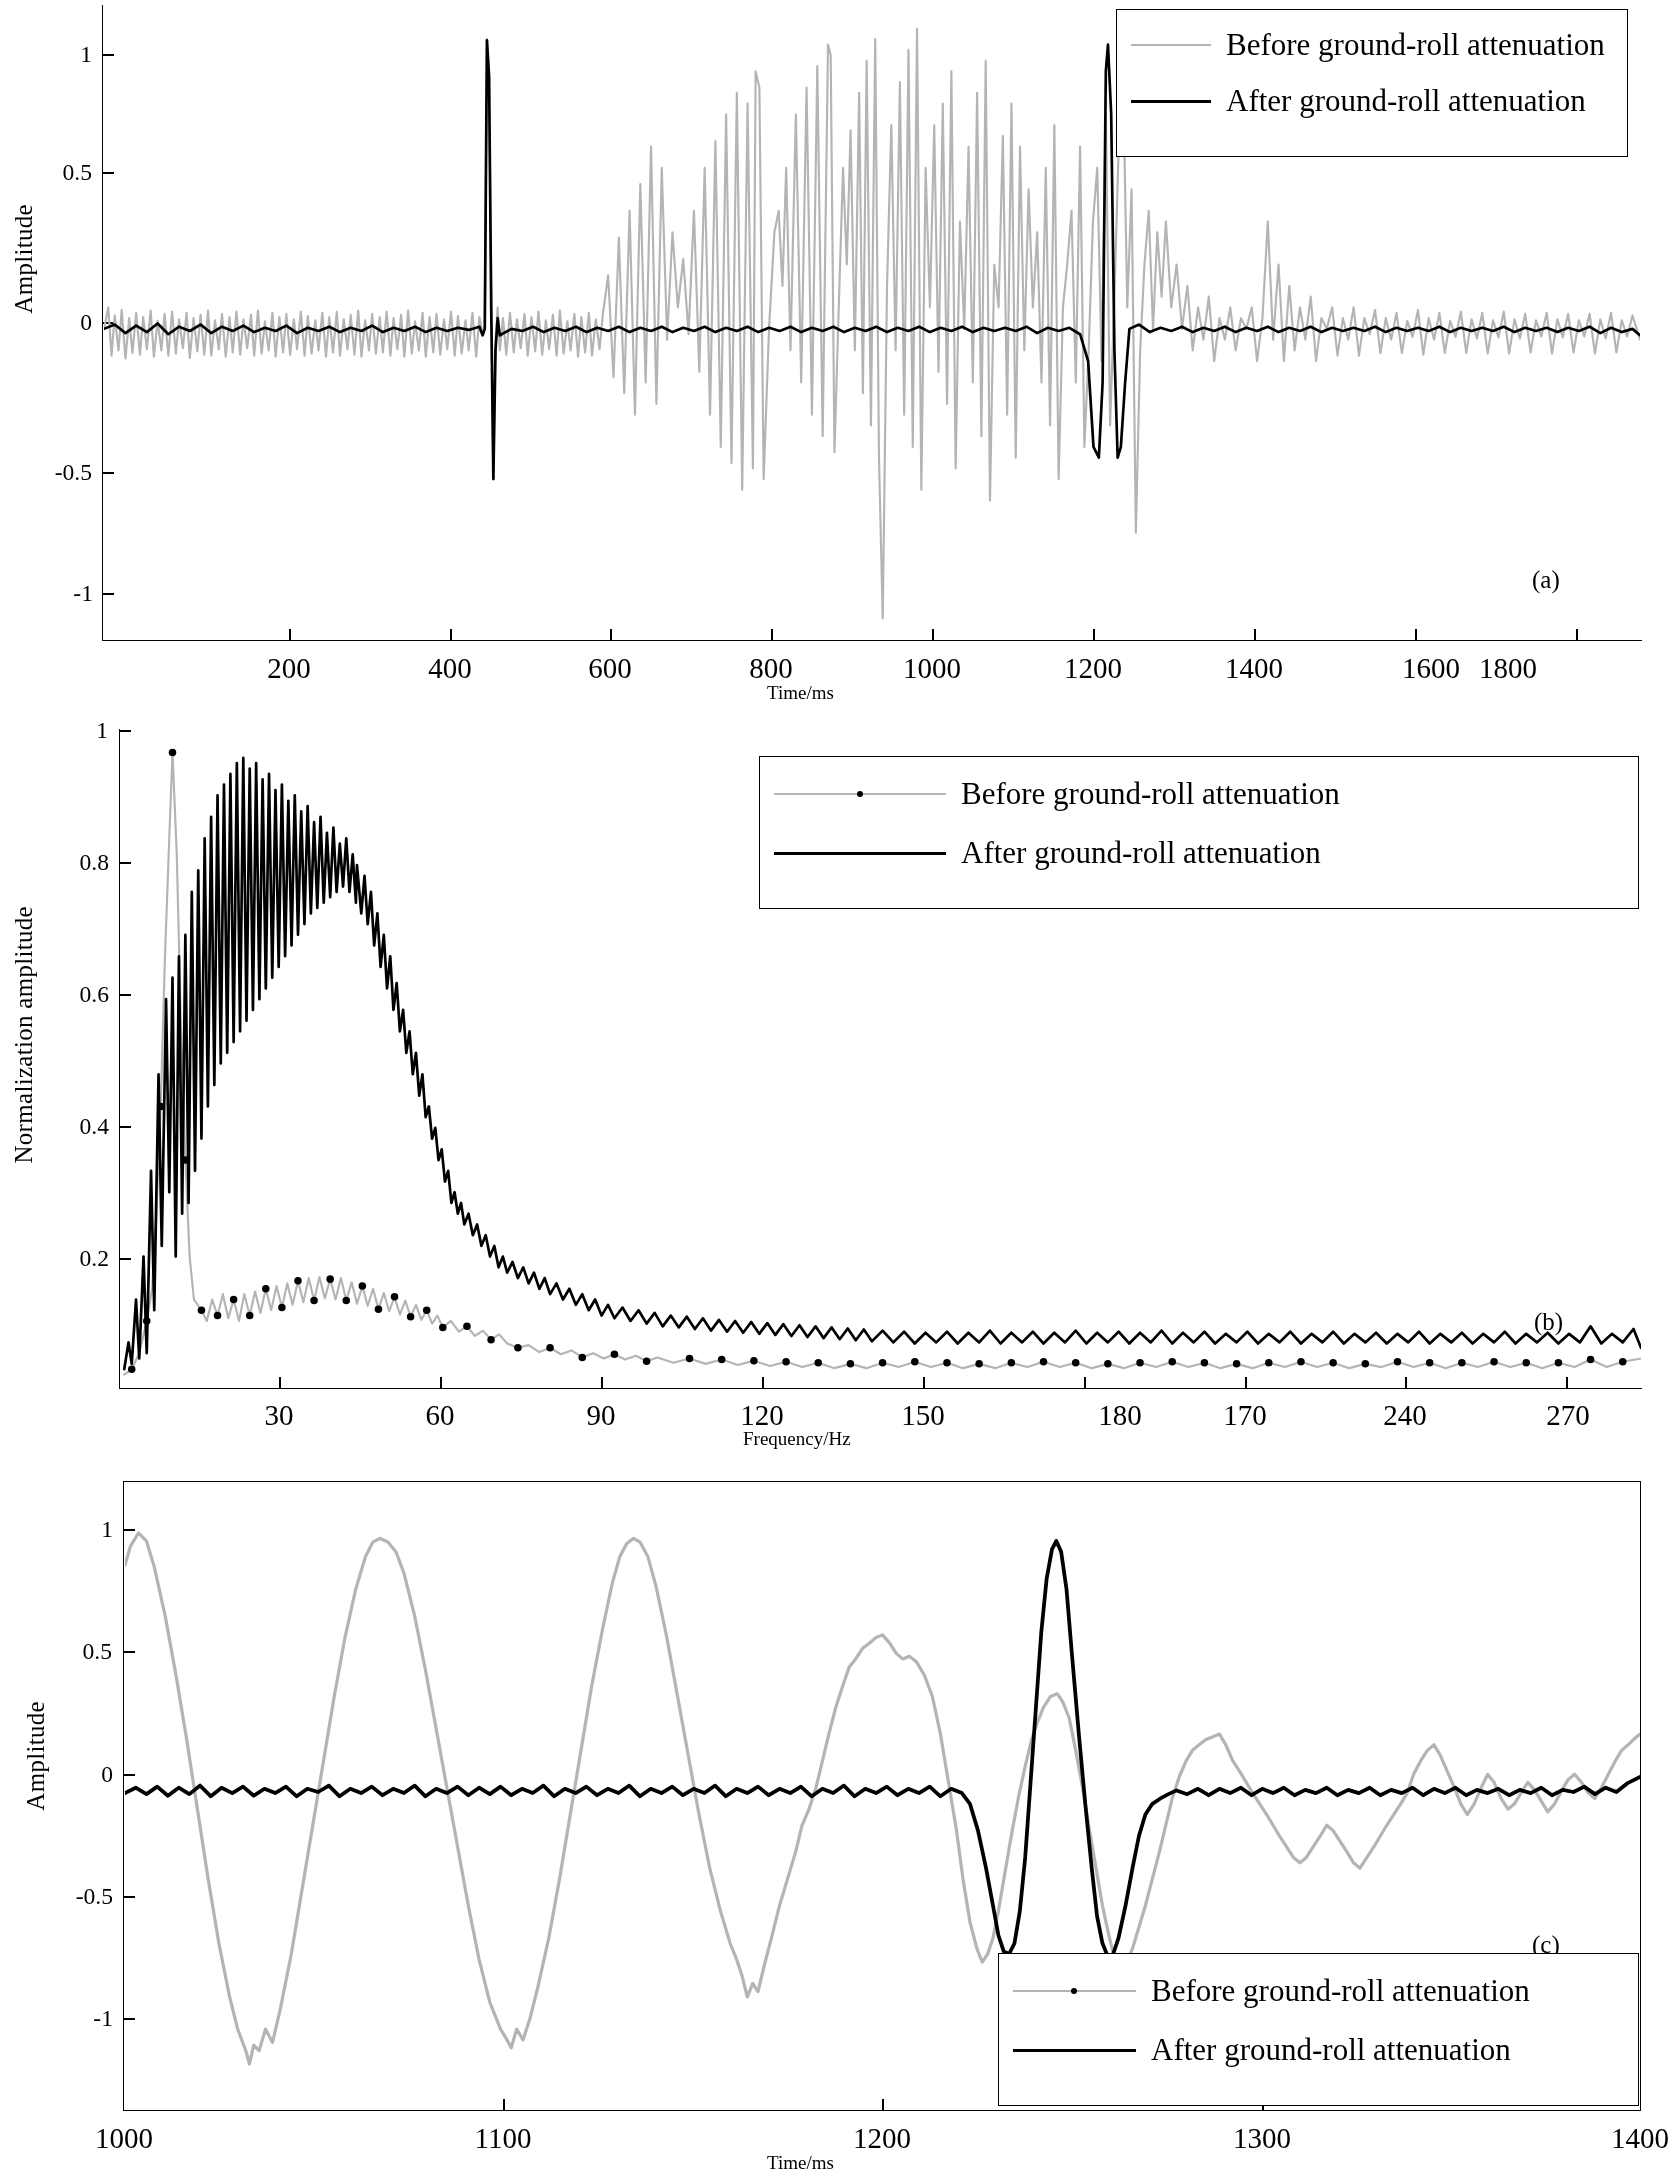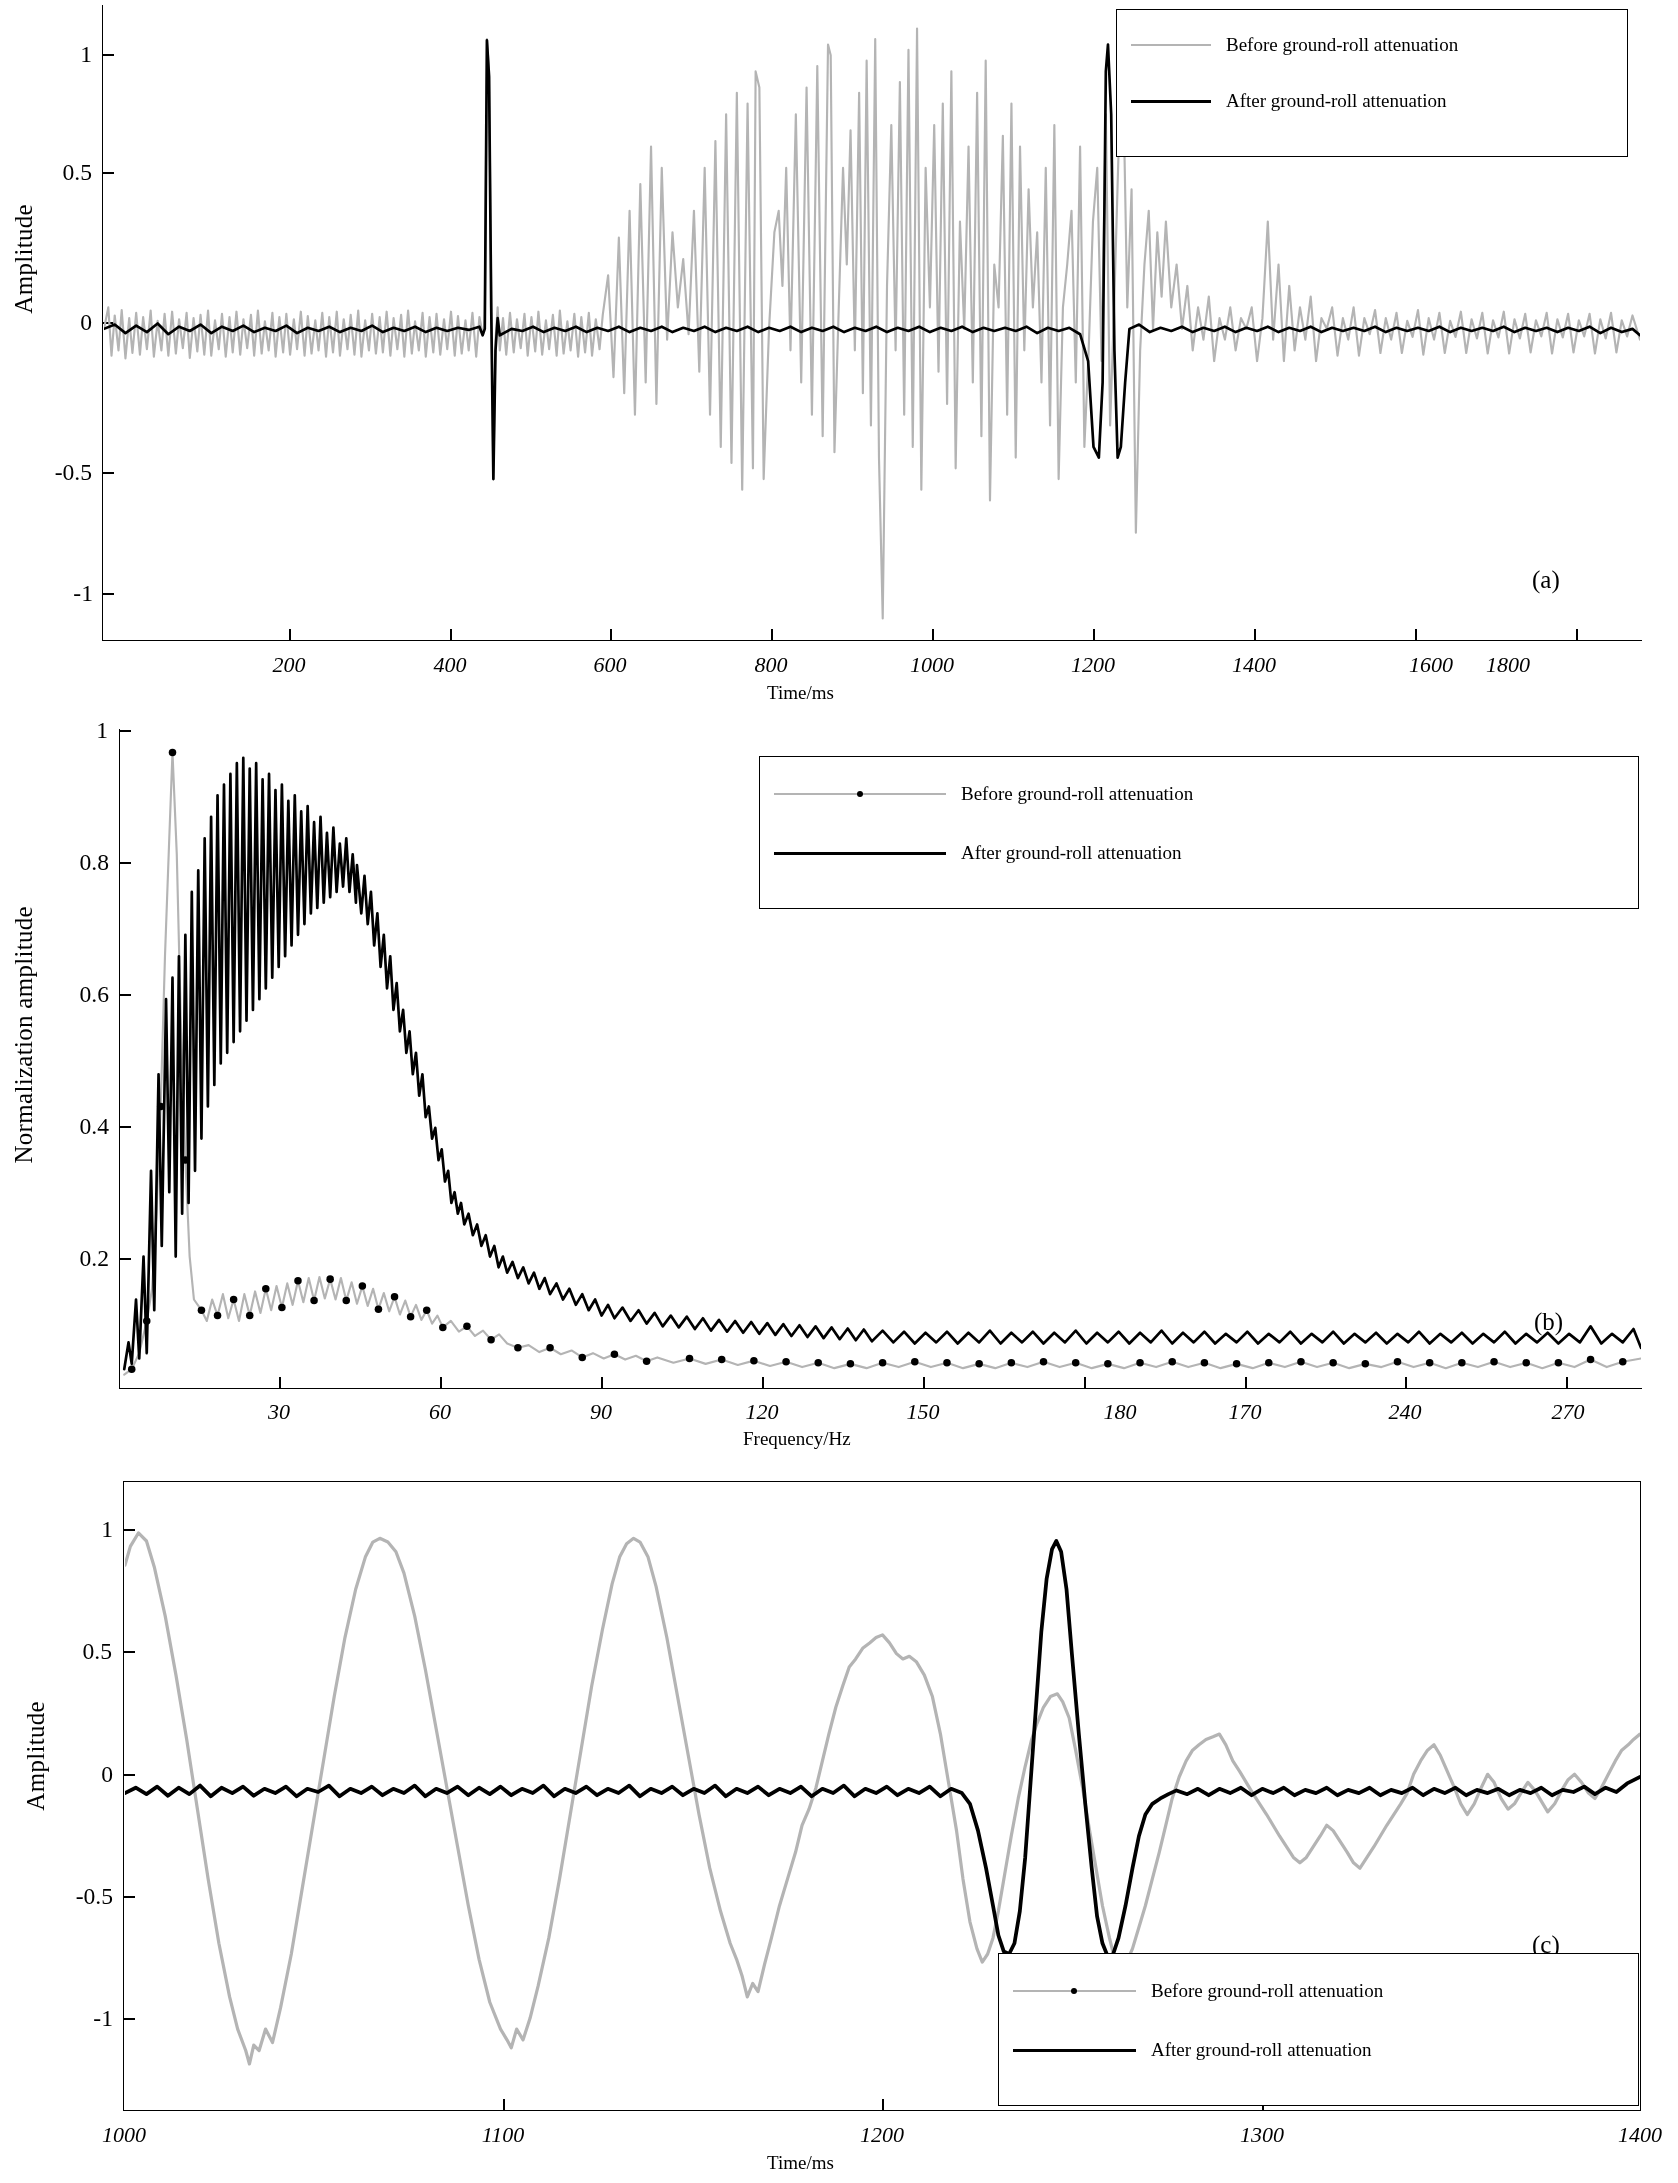--- a/index.html
+++ b/index.html
@@ -33,24 +33,23 @@
     letter-spacing:0.3px;
   }
   .xlabel{
     position:absolute;
     font-size:19px;
     white-space:nowrap;
     text-align:center;
   }
   .tick-x{
     position:absolute;
-    font-size:22px;
+    font-size:29px;
     transform:translateX(-50%);
     white-space:nowrap;
-    font-style:italic;
   }
   .tick-y{
     position:absolute;
     font-size:23.6px;
     transform:translateY(-50%);
     white-space:nowrap;
     text-align:right;
   }
   .tickmark-x{position:absolute;width:1.6px;background:#000;}
   .tickmark-y{position:absolute;height:1.6px;background:#000;}
@@ -86,21 +85,21 @@
     border-top-color:#b4b4b4;
   }
   .legend-swatch.dotted:after{
     content:"";
     position:absolute;
     left:50%;top:-3.8px;margin-left:-3.2px;
     width:5.9px;height:5.9px;border-radius:50%;
     background:#000;
   }
   .legend-label{
-    font-size:19px;
+    font-size:31px;
     white-space:nowrap;
   }
 
   svg{display:block;}
 </style>
 </head>
 <body>
 
 <div class="page">
 

